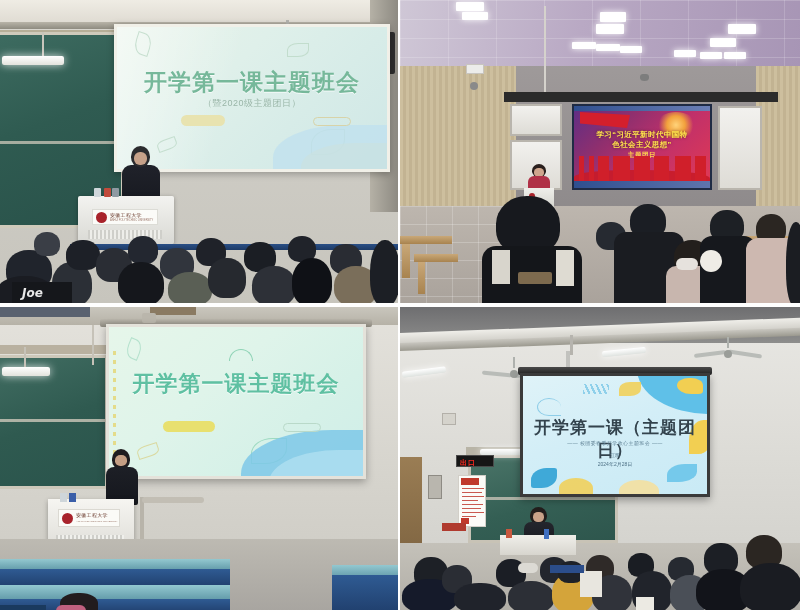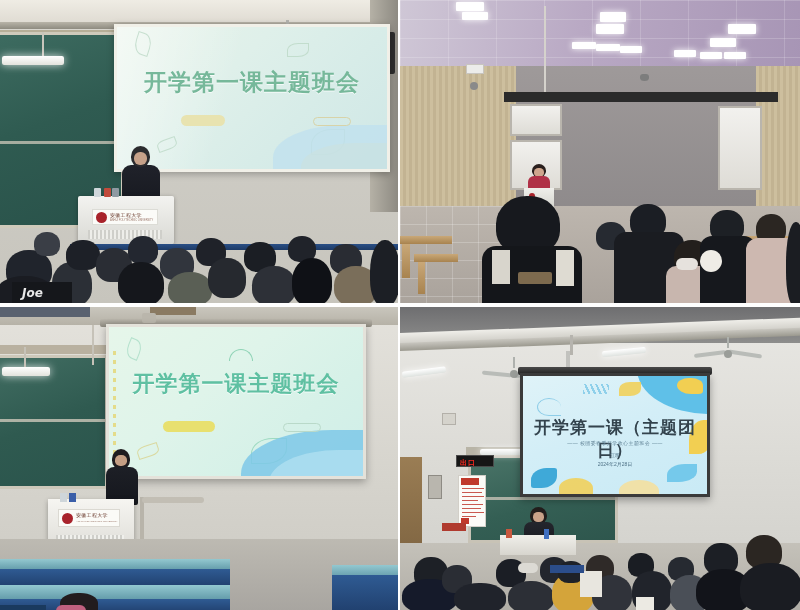--- a/index.html
+++ b/index.html
@@ -257,20 +257,21 @@
       <div class="tl-screenbox">
         <div class="tl-screen">
           <div class="sheen"></div>
           <div class="leaf" style="left:18px;top:6px;width:16px;height:22px;transform:rotate(18deg);"></div>
           <div class="leaf" style="left:170px;top:16px;width:22px;height:14px;border-radius:50% 0 50% 0;"></div>
           <div class="leaf" style="left:40px;top:112px;width:20px;height:11px;border-radius:40% 0 40% 0;transform:rotate(-20deg);"></div>
           <div class="leaf" style="right:42px;bottom:14px;width:34px;height:26px;border-radius:60% 0 60% 0;"></div>
           <div class="wave-y"></div>
           <div class="wave-b"></div>
           <div class="slide-title-mint">开学第一课主题班会</div>
+          <div class="slide-sub-mint">（暨2020级主题团日）</div>
           <div class="pill-y"></div>
           <div class="pill-o"></div>
         </div>
       </div>
 
       <div class="tl-person">
         <div class="tl-body"></div>
         <div class="tl-head"></div>
         <div class="tl-face"></div>
       </div>
@@ -338,20 +339,31 @@
       <div class="tr-ac"></div>
       <div class="tr-cam2"></div>
       <div class="tr-darkband"></div>
       <div class="tr-cam"></div>
 
       <div class="wb" style="left:110px;top:104px;width:52px;height:32px;"></div>
       <div class="wb" style="left:110px;top:140px;width:52px;height:50px;"></div>
       <div class="wb" style="left:318px;top:106px;width:44px;height:84px;"></div>
       <div class="wb" style="left:320px;top:106px;width:0;height:0;border:none;"></div>
 
+      <div class="tr-ledwall">
+        <div class="tr-led-top"></div>
+        <div class="tr-led-sun"></div>
+        <div class="tr-led-flag"></div>
+        <div class="led-t1">学习“习近平新时代中国特</div>
+        <div class="led-t2">色社会主义思想”</div>
+        <div class="led-t3">主题团日</div>
+        <div class="tr-led-hill"></div>
+        <div class="tr-led-city"></div>
+        <div class="tr-led-bot"></div>
+      </div>
 
       <div class="tr-floor"></div>
       <div class="tr-tile"></div>
       <div class="tr-desk" style="left:0;top:236px;width:52px;height:8px;"></div>
       <div class="tr-desk" style="left:2px;top:244px;width:8px;height:34px;"></div>
       <div class="tr-desk" style="left:14px;top:254px;width:44px;height:8px;"></div>
       <div class="tr-desk" style="left:18px;top:262px;width:7px;height:32px;"></div>
       <div class="tr-desk" style="left:330px;top:236px;width:70px;height:8px;"></div>
       <div class="tr-desk" style="left:338px;top:244px;width:7px;height:28px;"></div>
 

